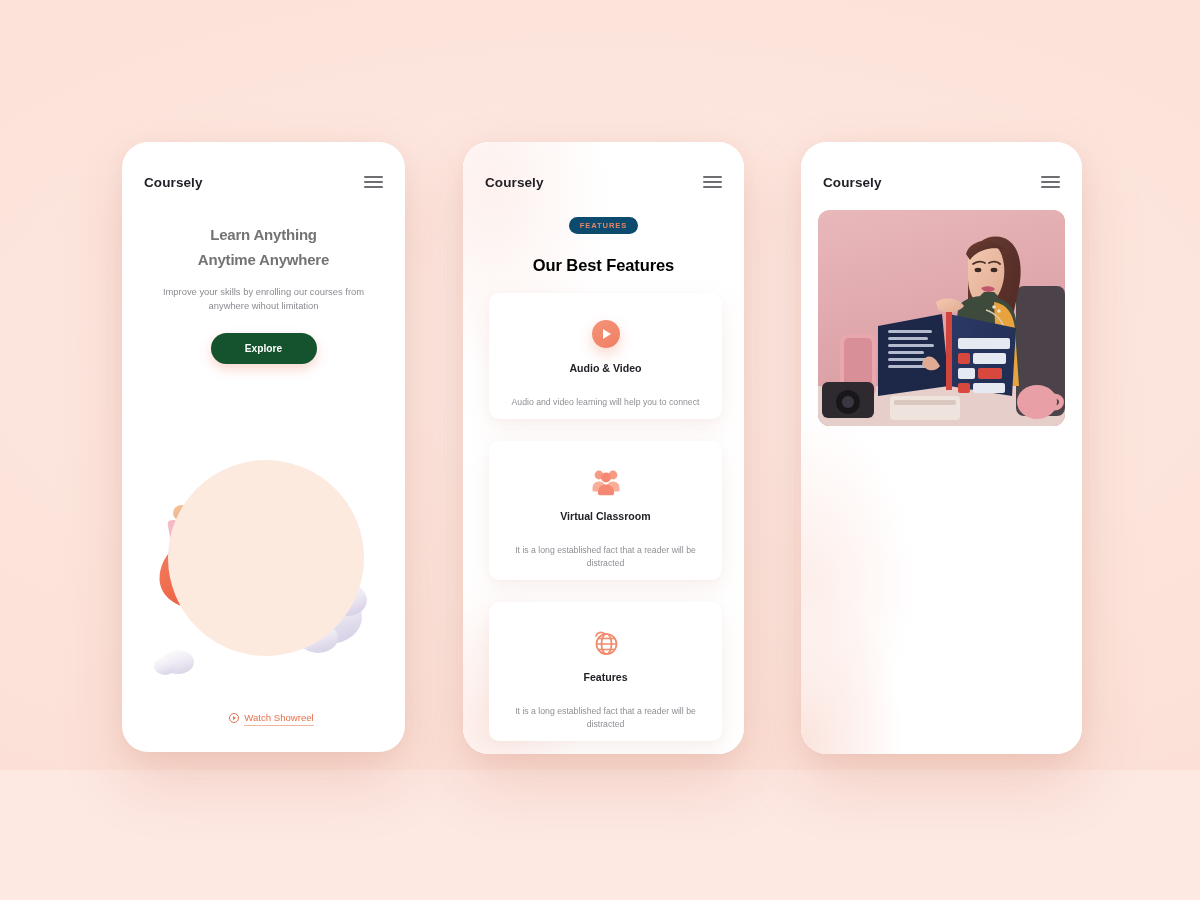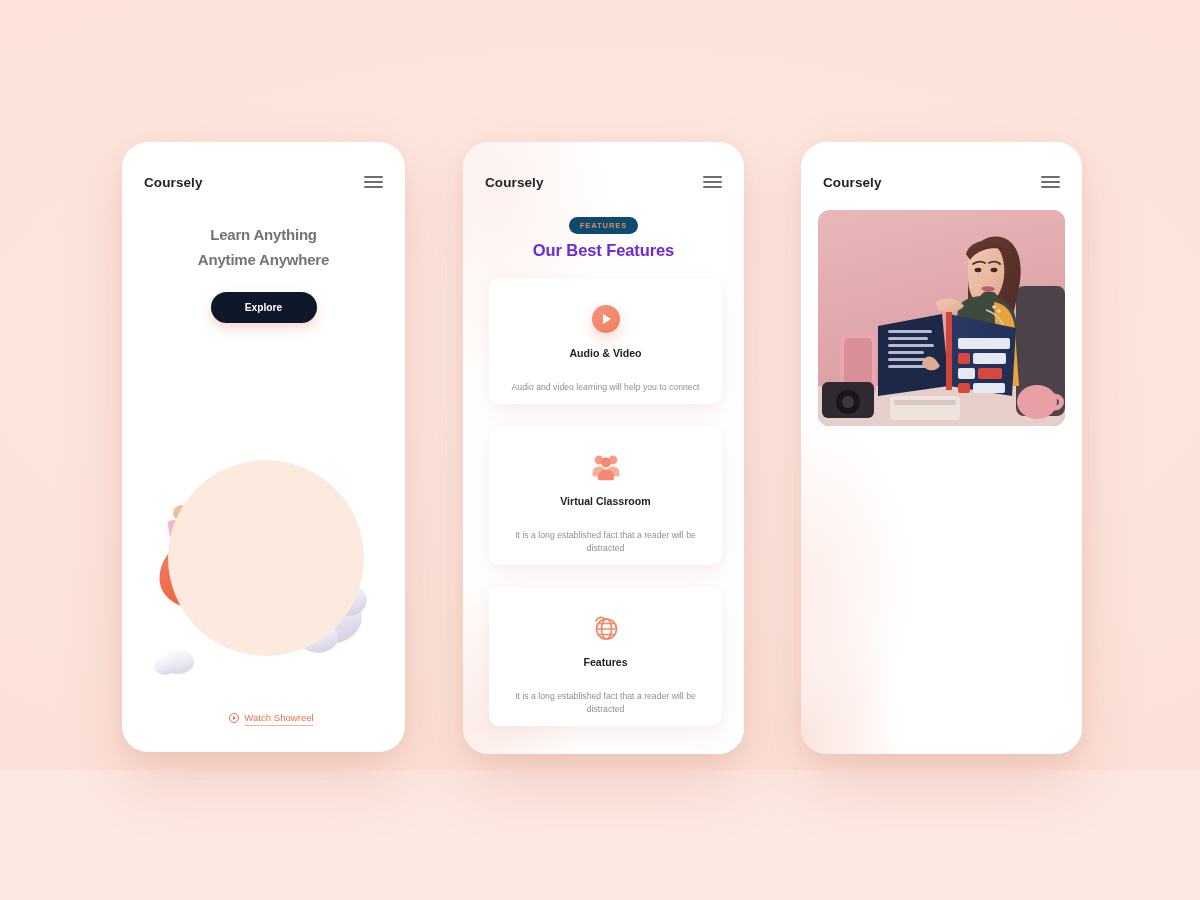--- a/index.html
+++ b/index.html
@@ -61,21 +61,21 @@
   .hero-title {
     font-size: 15px; line-height: 25px; font-weight: bold; color: #737373;
     letter-spacing: -.2px;
   }
   .hero-sub {
     margin-top: 13px; font-size: 9.4px; line-height: 14px; color: #8d8a91;
     padding: 0 6px;
   }
   .explore-btn {
     display: block; margin: 20px auto 0; width: 106px; height: 31px;
-    border: none; border-radius: 16px; background: #0f172a;
+    border: none; border-radius: 16px; background: #14532d;
     color: #ffffff; font-size: 10.2px; font-weight: bold;
     font-family: "Liberation Sans", sans-serif; cursor: pointer;
     box-shadow: 0 5px 12px rgba(226,113,75,0.28);
   }
 
   .illus-wrap {
     position: absolute; left: 0; top: 300px; width: 283px; height: 250px;
   }
   .illus-circle {
     position: absolute; left: 46px; top: 18px; width: 196px; height: 196px;
@@ -101,21 +101,21 @@
   }
 
   
   .features-head { position: relative; text-align: center; padding-top: 16px; }
   .badge {
     display: inline-block; padding: 4px 11px 4px 11px; border-radius: 10px;
     background: #0c4a6e; color: #e78564; font-size: 7.6px; font-weight: bold;
     letter-spacing: .9px;
   }
   .features-title {
-    margin-top: 7px; font-size: 16.5px; font-weight: bold; color: #6d28d9; letter-spacing: -.1px;
+    margin-top: 22px; font-size: 16.5px; font-weight: bold; color: #000000; letter-spacing: -.1px;
   }
   .feature-list { position: relative; padding: 18px 22px 0 26px; }
   .feature-card {
     position: relative; background: #ffffff; border-radius: 10px;
     padding: 24px 20px 10px 20px; margin-bottom: 22px; text-align: center;
     box-shadow: 0 10px 26px rgba(205,150,135,0.13), 0 2px 6px rgba(205,150,135,0.06);
   }
   .feature-icon { height: 34px; display: flex; align-items: center; justify-content: center; margin-bottom: 11px; }
   .feature-name { font-size: 10.6px; font-weight: bold; color: #232127; }
   .feature-desc { margin-top: 22px; font-size: 8.7px; line-height: 13px; color: #918e95; }
@@ -175,20 +175,21 @@
           <span></span>
           <span></span>
       </div>
     </div>
 
     <div class="hero">
       <div class="hero-title">
         <div>Learn Anything</div>
         <div>Anytime Anywhere</div>
       </div>
+      <div class="hero-sub">Improve your skills by enrolling our courses from anywhere wihout limitation</div>
       <button class="explore-btn">Explore</button>
     </div>
 
     <div class="illus-wrap">
       <div class="illus-circle"></div>
       <svg width="283" height="250" viewBox="0 0 283 250">
         <defs>
           <linearGradient id="rkt" x1="0" y1="0" x2="1" y2="1">
             <stop offset="0%" stop-color="#f4836a"></stop>
               <stop offset="55%" stop-color="#ec5f3d"></stop>

